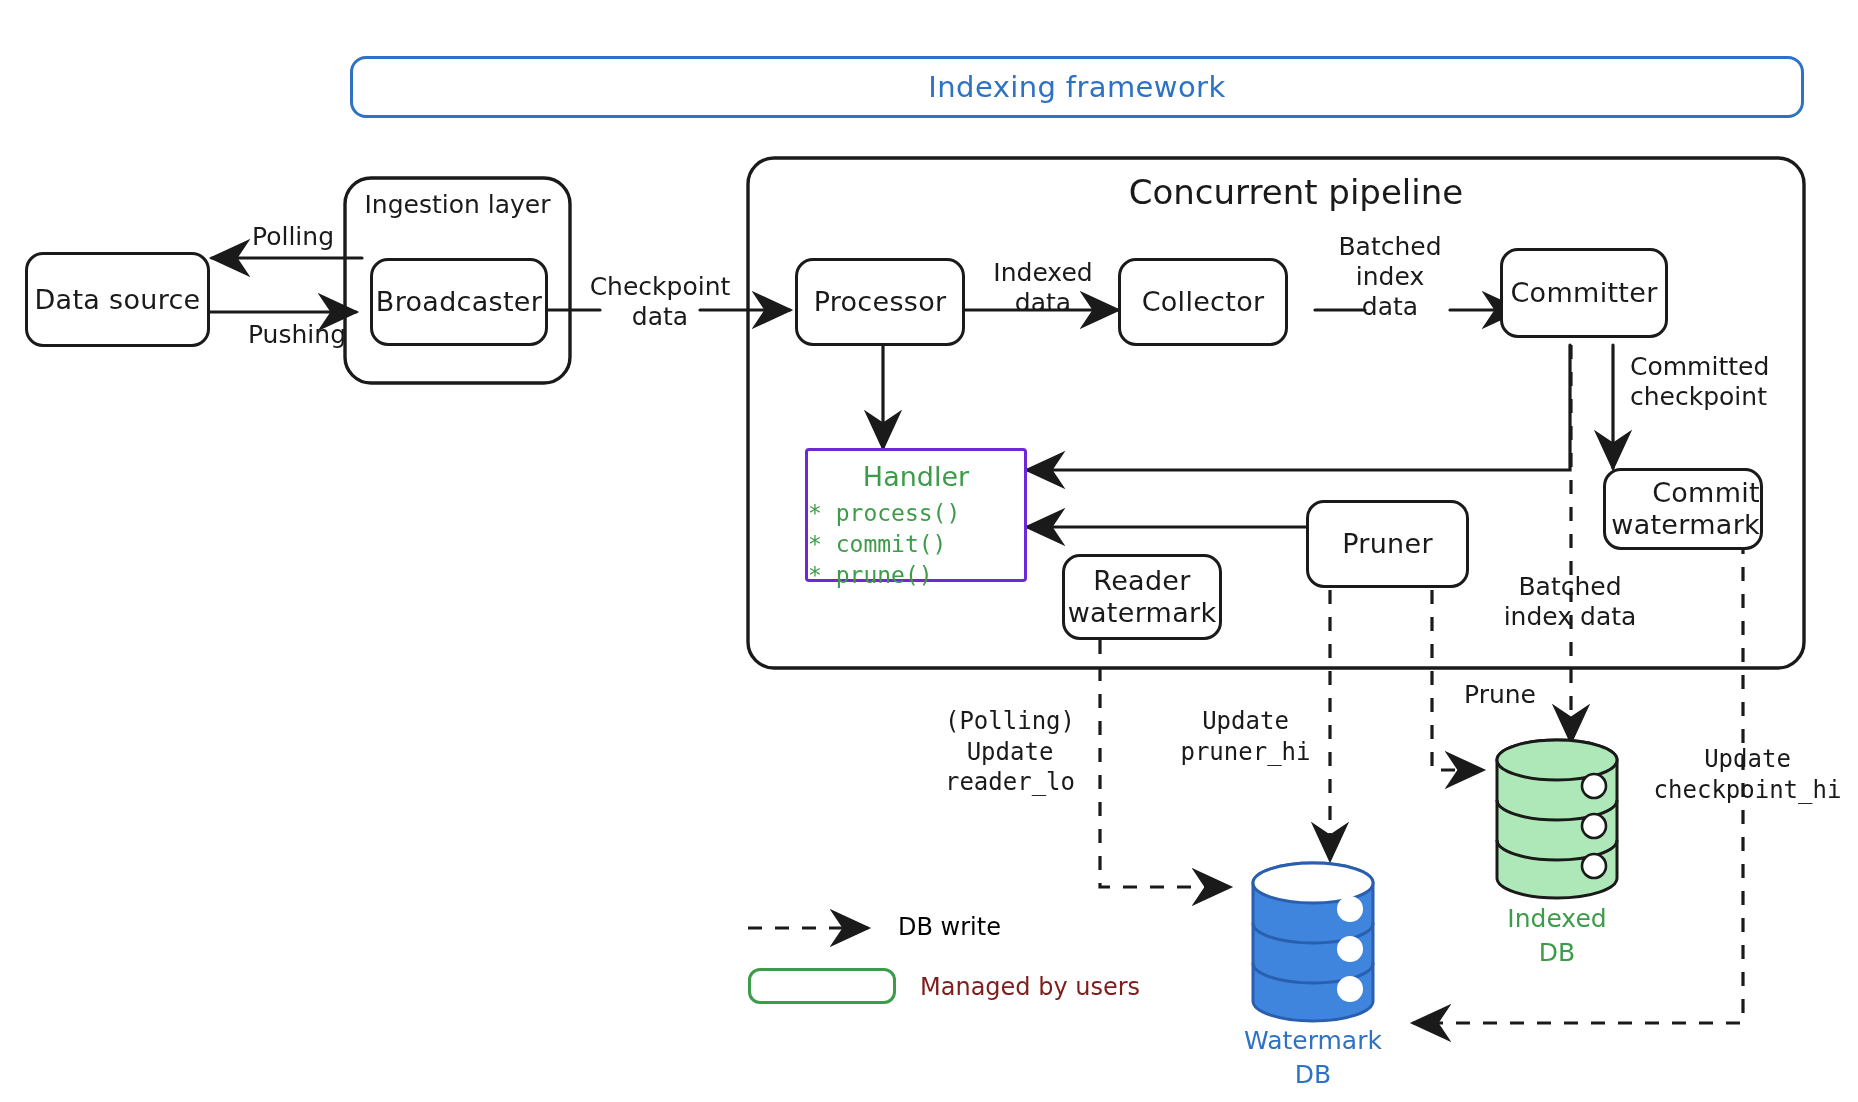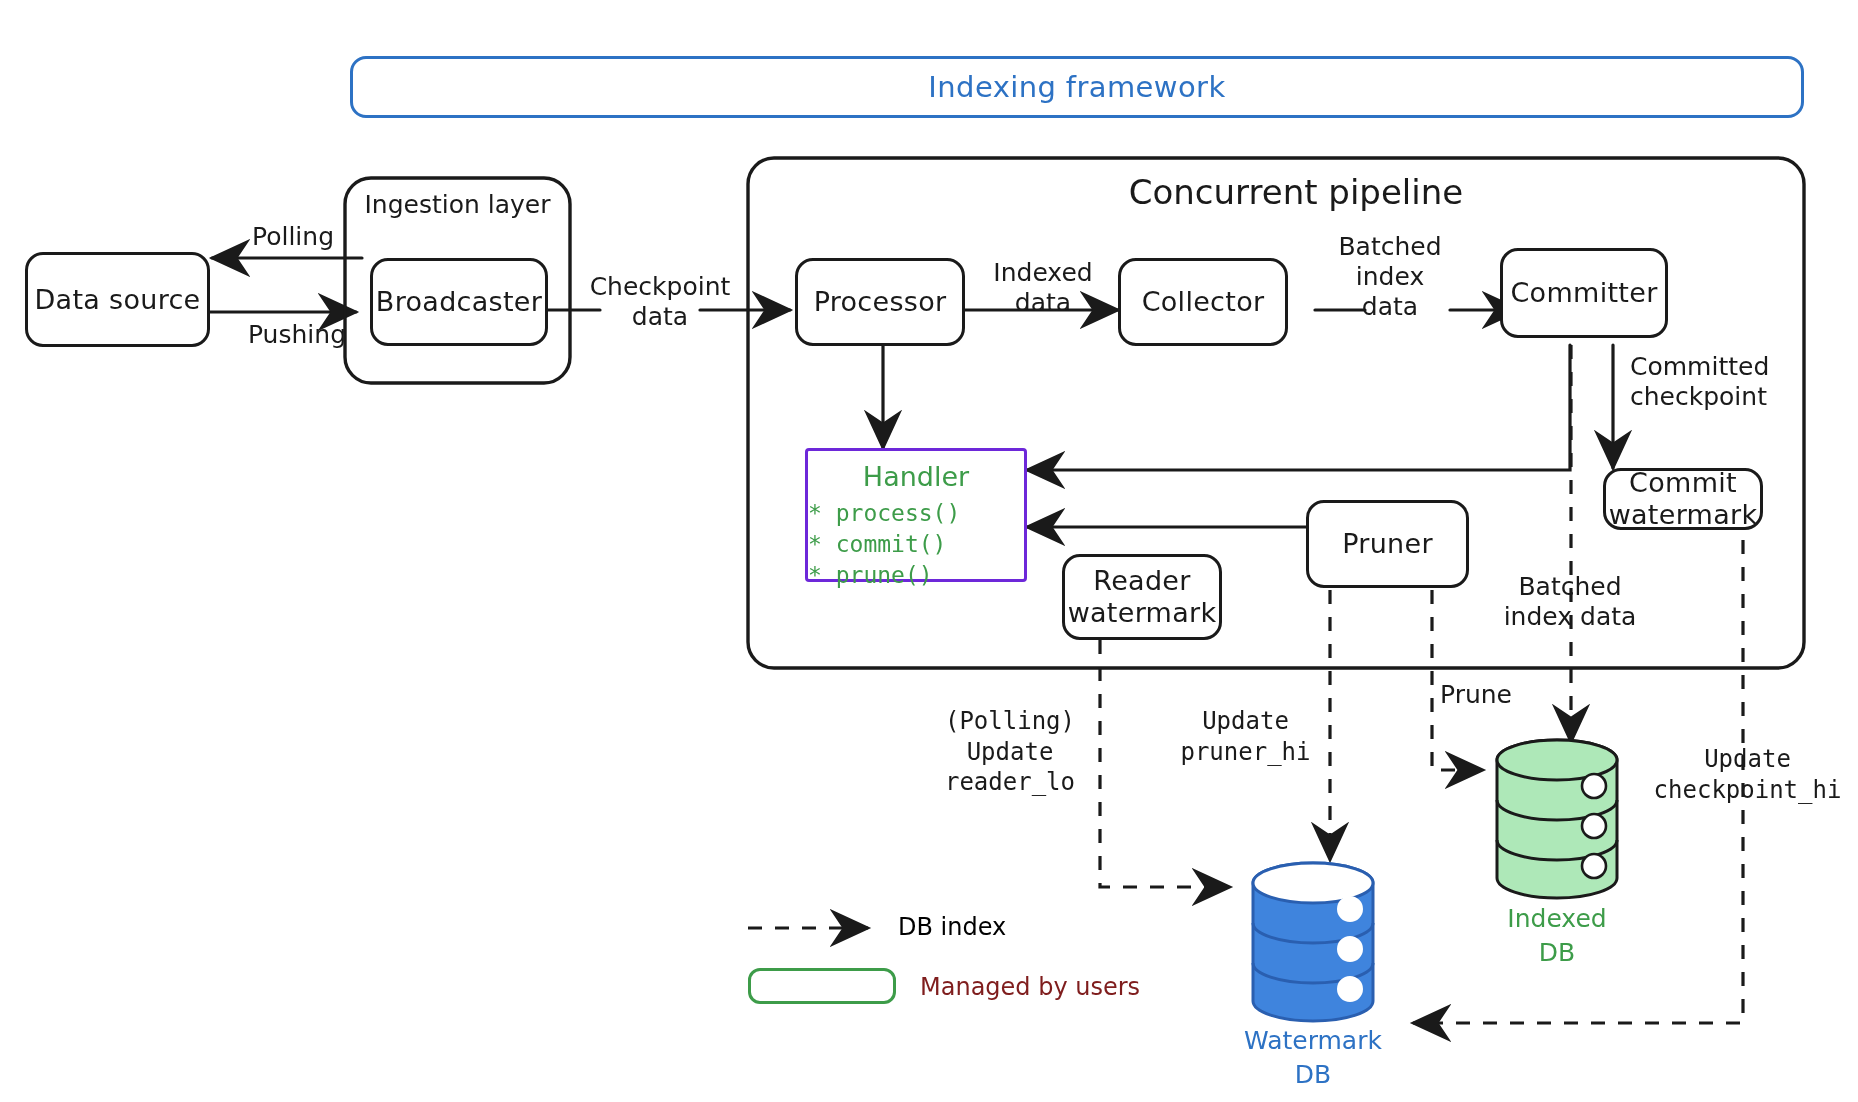--- a/index.html
+++ b/index.html
@@ -213,21 +213,21 @@
   </div>
 
   <div class="node" style="left:795px; top:258px; width:170px; height:88px;">
     <span>Processor</span>
   </div>
 
   <div class="node" style="left:1500px; top:248px; width:168px; height:90px;">
     <span>Committer</span>
   </div>
 
-  <div class="node" style="left:1603px; top:468px; width:160px; height:62px;">
+  <div class="node" style="left:1603px; top:468px; width:160px; height:82px;align-items:flex-end;">
     <span>Commit</span>
     <span>watermark</span>
   </div>
 
   <div class="node" style="left:1062px; top:554px; width:160px; height:86px;">
     <span>Reader</span>
     <span>watermark</span>
   </div>
 
   <div class="node" style="left:1306px; top:500px; width:163px; height:88px;">
@@ -249,37 +249,37 @@
 data</div>
   <div class="lbl" style="left:968px; top:258px; width:150px;">Indexed
 data</div>
   <div class="lbl" style="left:1320px; top:232px; width:140px;">Batched
 index
 data</div>
   <div class="lbl" style="left:1630px; top:352px; width:230px; text-align:left;">Committed
 checkpoint</div>
   <div class="lbl" style="left:1455px; top:572px; width:230px;">Batched
 index data</div>
-  <div class="lbl" style="left:1440px; top:680px; width:120px; text-align:left;">Prune</div>
+  <div class="lbl" style="left:1440px; top:680px; width:120px; text-align:center;">Prune</div>
 
   <div class="lbl mono" style="left:930px; top:706px; width:160px;">(Polling)
 Update
 reader_lo</div>
   <div class="lbl mono" style="left:1168px; top:706px; width:155px;">Update
 pruner_hi</div>
   <div class="lbl mono" style="left:1645px; top:744px; width:205px;">Update
 checkpoint_hi</div>
 
   <div class="db" style="left:1457px; top:900px; width:200px;">
     <div class="db-caption green">Indexed</div>
     <div class="db-caption green">DB</div>
   </div>
 
   <div class="db" style="left:1213px; top:1022px; width:200px;">
     <div class="db-caption blue">Watermark</div>
     <div class="db-caption blue">DB</div>
   </div>
 
-  <div class="legend-text" style="left:898px; top:913px;">DB index</div>
+  <div class="legend-text" style="left:898px; top:913px;">DB write</div>
   <div class="legend-swatch" style="left:748px; top:968px; width:148px; height:36px;"></div>
   <div class="legend-text green" style="left:920px; top:973px;">Managed by users</div>
 
 </div>
 
 </body></html>

